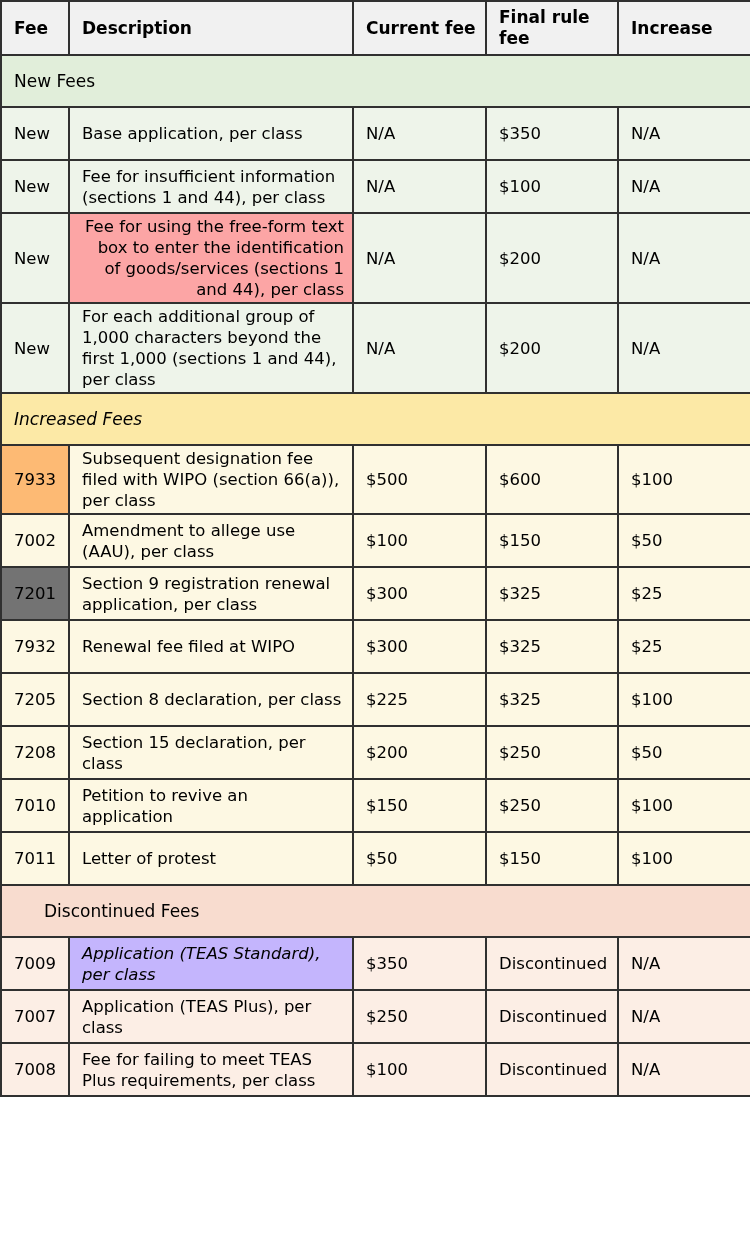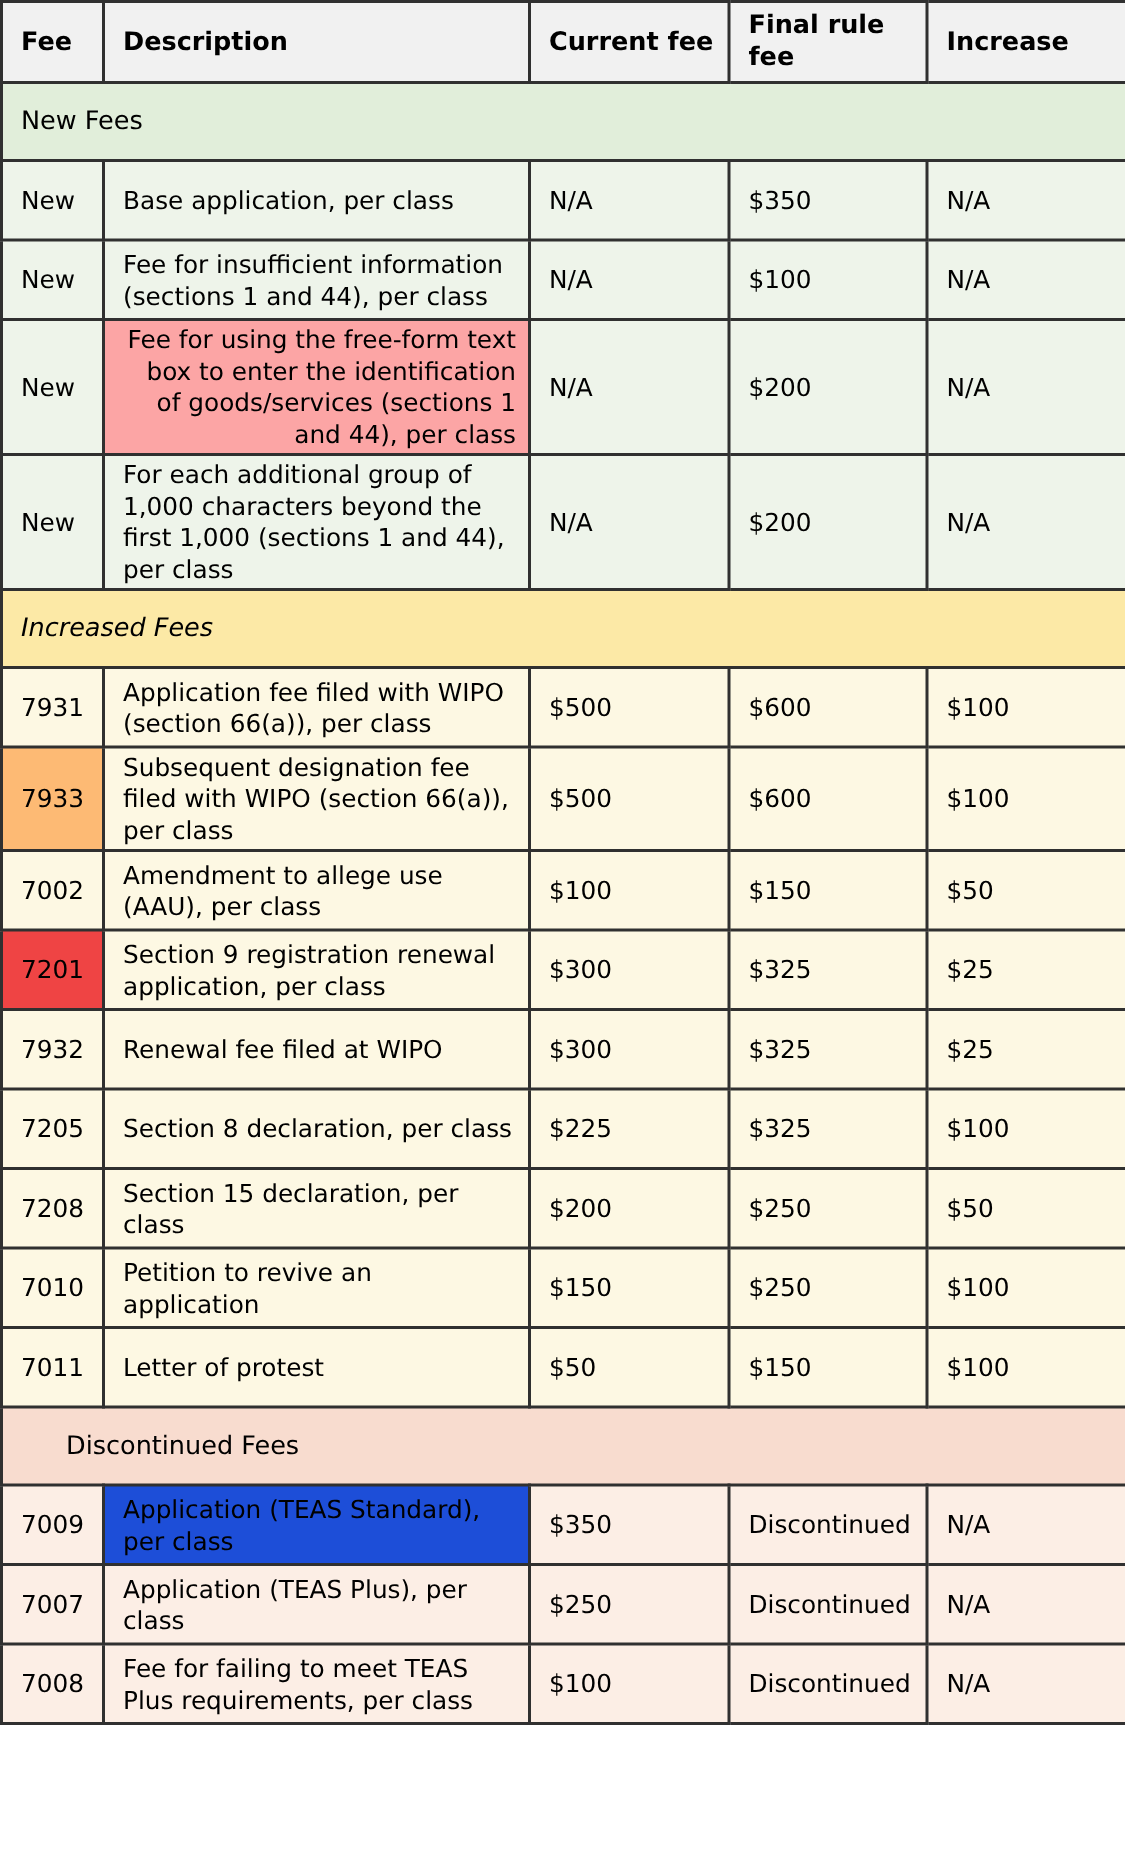--- a/index.html
+++ b/index.html
@@ -90,42 +90,35 @@
         <td style="background: rgb(238, 244, 234);">New</td>
         <td style="background: rgb(238, 244, 234);">For each additional group of 1,000 characters beyond the first 1,000 (sections 1 and 44), per class</td>
         <td style="background: rgb(238, 244, 234);">N/A</td>
         <td style="background: rgb(238, 244, 234);">$200</td>
         <td style="background: rgb(238, 244, 234);">N/A</td>
       </tr>
       <tr class="band">
         <td colspan="5" style="background: rgb(252, 233, 166); font-style: italic;">Increased Fees</td>
       </tr>
       <tr>
-        <td style="background: rgb(253, 248, 227);">7931</td>
-        <td style="background: rgb(253, 248, 227);">Application fee filed with WIPO (section 66(a)), per class</td>
-        <td style="background: rgb(253, 248, 227);">$500</td>
-        <td style="background: rgb(253, 248, 227);">$600</td>
-        <td style="background: rgb(253, 248, 227);">$100</td>
-      </tr>
-      <tr>
         <td style="background: #fdba74;">7933</td>
         <td style="background: rgb(253, 248, 227);">Subsequent designation fee filed with WIPO (section 66(a)), per class</td>
         <td style="background: rgb(253, 248, 227);">$500</td>
         <td style="background: rgb(253, 248, 227);">$600</td>
         <td style="background: rgb(253, 248, 227);">$100</td>
       </tr>
       <tr>
         <td style="background: rgb(253, 248, 227);">7002</td>
         <td style="background: rgb(253, 248, 227); margin-top: 28px;">Amendment to allege use (AAU), per class</td>
         <td style="background: rgb(253, 248, 227);">$100</td>
         <td style="background: rgb(253, 248, 227);">$150</td>
         <td style="background: rgb(253, 248, 227);">$50</td>
       </tr>
       <tr>
-        <td style="background: #ef4444;">7201</td>
+        <td style="background: #737373;">7201</td>
         <td style="background: rgb(253, 248, 227);">Section 9 registration renewal application, per class</td>
         <td style="background: rgb(253, 248, 227);">$300</td>
         <td style="background: rgb(253, 248, 227);">$325</td>
         <td style="background: rgb(253, 248, 227);">$25</td>
       </tr>
       <tr>
         <td style="background: rgb(253, 248, 227);">7932</td>
         <td style="background: rgb(253, 248, 227);">Renewal fee filed at WIPO</td>
         <td style="background: rgb(253, 248, 227);">$300</td>
         <td style="background: rgb(253, 248, 227);">$325</td>
@@ -157,21 +150,21 @@
         <td style="background: rgb(253, 248, 227);">Letter of protest</td>
         <td style="background: rgb(253, 248, 227);">$50</td>
         <td style="background: rgb(253, 248, 227);">$150</td>
         <td style="background: rgb(253, 248, 227);">$100</td>
       </tr>
       <tr class="band">
         <td colspan="5" style="background: rgb(248, 220, 207); padding-left: 42px;">Discontinued Fees</td>
       </tr>
       <tr>
         <td style="background: rgb(252, 238, 229);">7009</td>
-        <td style="background: #1d4ed8;">Application (TEAS Standard), per class</td>
+        <td style="background: #c4b5fd; font-style: italic;">Application (TEAS Standard), per class</td>
         <td style="background: rgb(252, 238, 229);">$350</td>
         <td style="background: rgb(252, 238, 229);">Discontinued</td>
         <td style="background: rgb(252, 238, 229);">N/A</td>
       </tr>
       <tr>
         <td style="background: rgb(252, 238, 229);">7007</td>
         <td style="background: rgb(252, 238, 229);">Application (TEAS Plus), per class</td>
         <td style="background: rgb(252, 238, 229);">$250</td>
         <td style="background: rgb(252, 238, 229);">Discontinued</td>
         <td style="background: rgb(252, 238, 229);">N/A</td>

